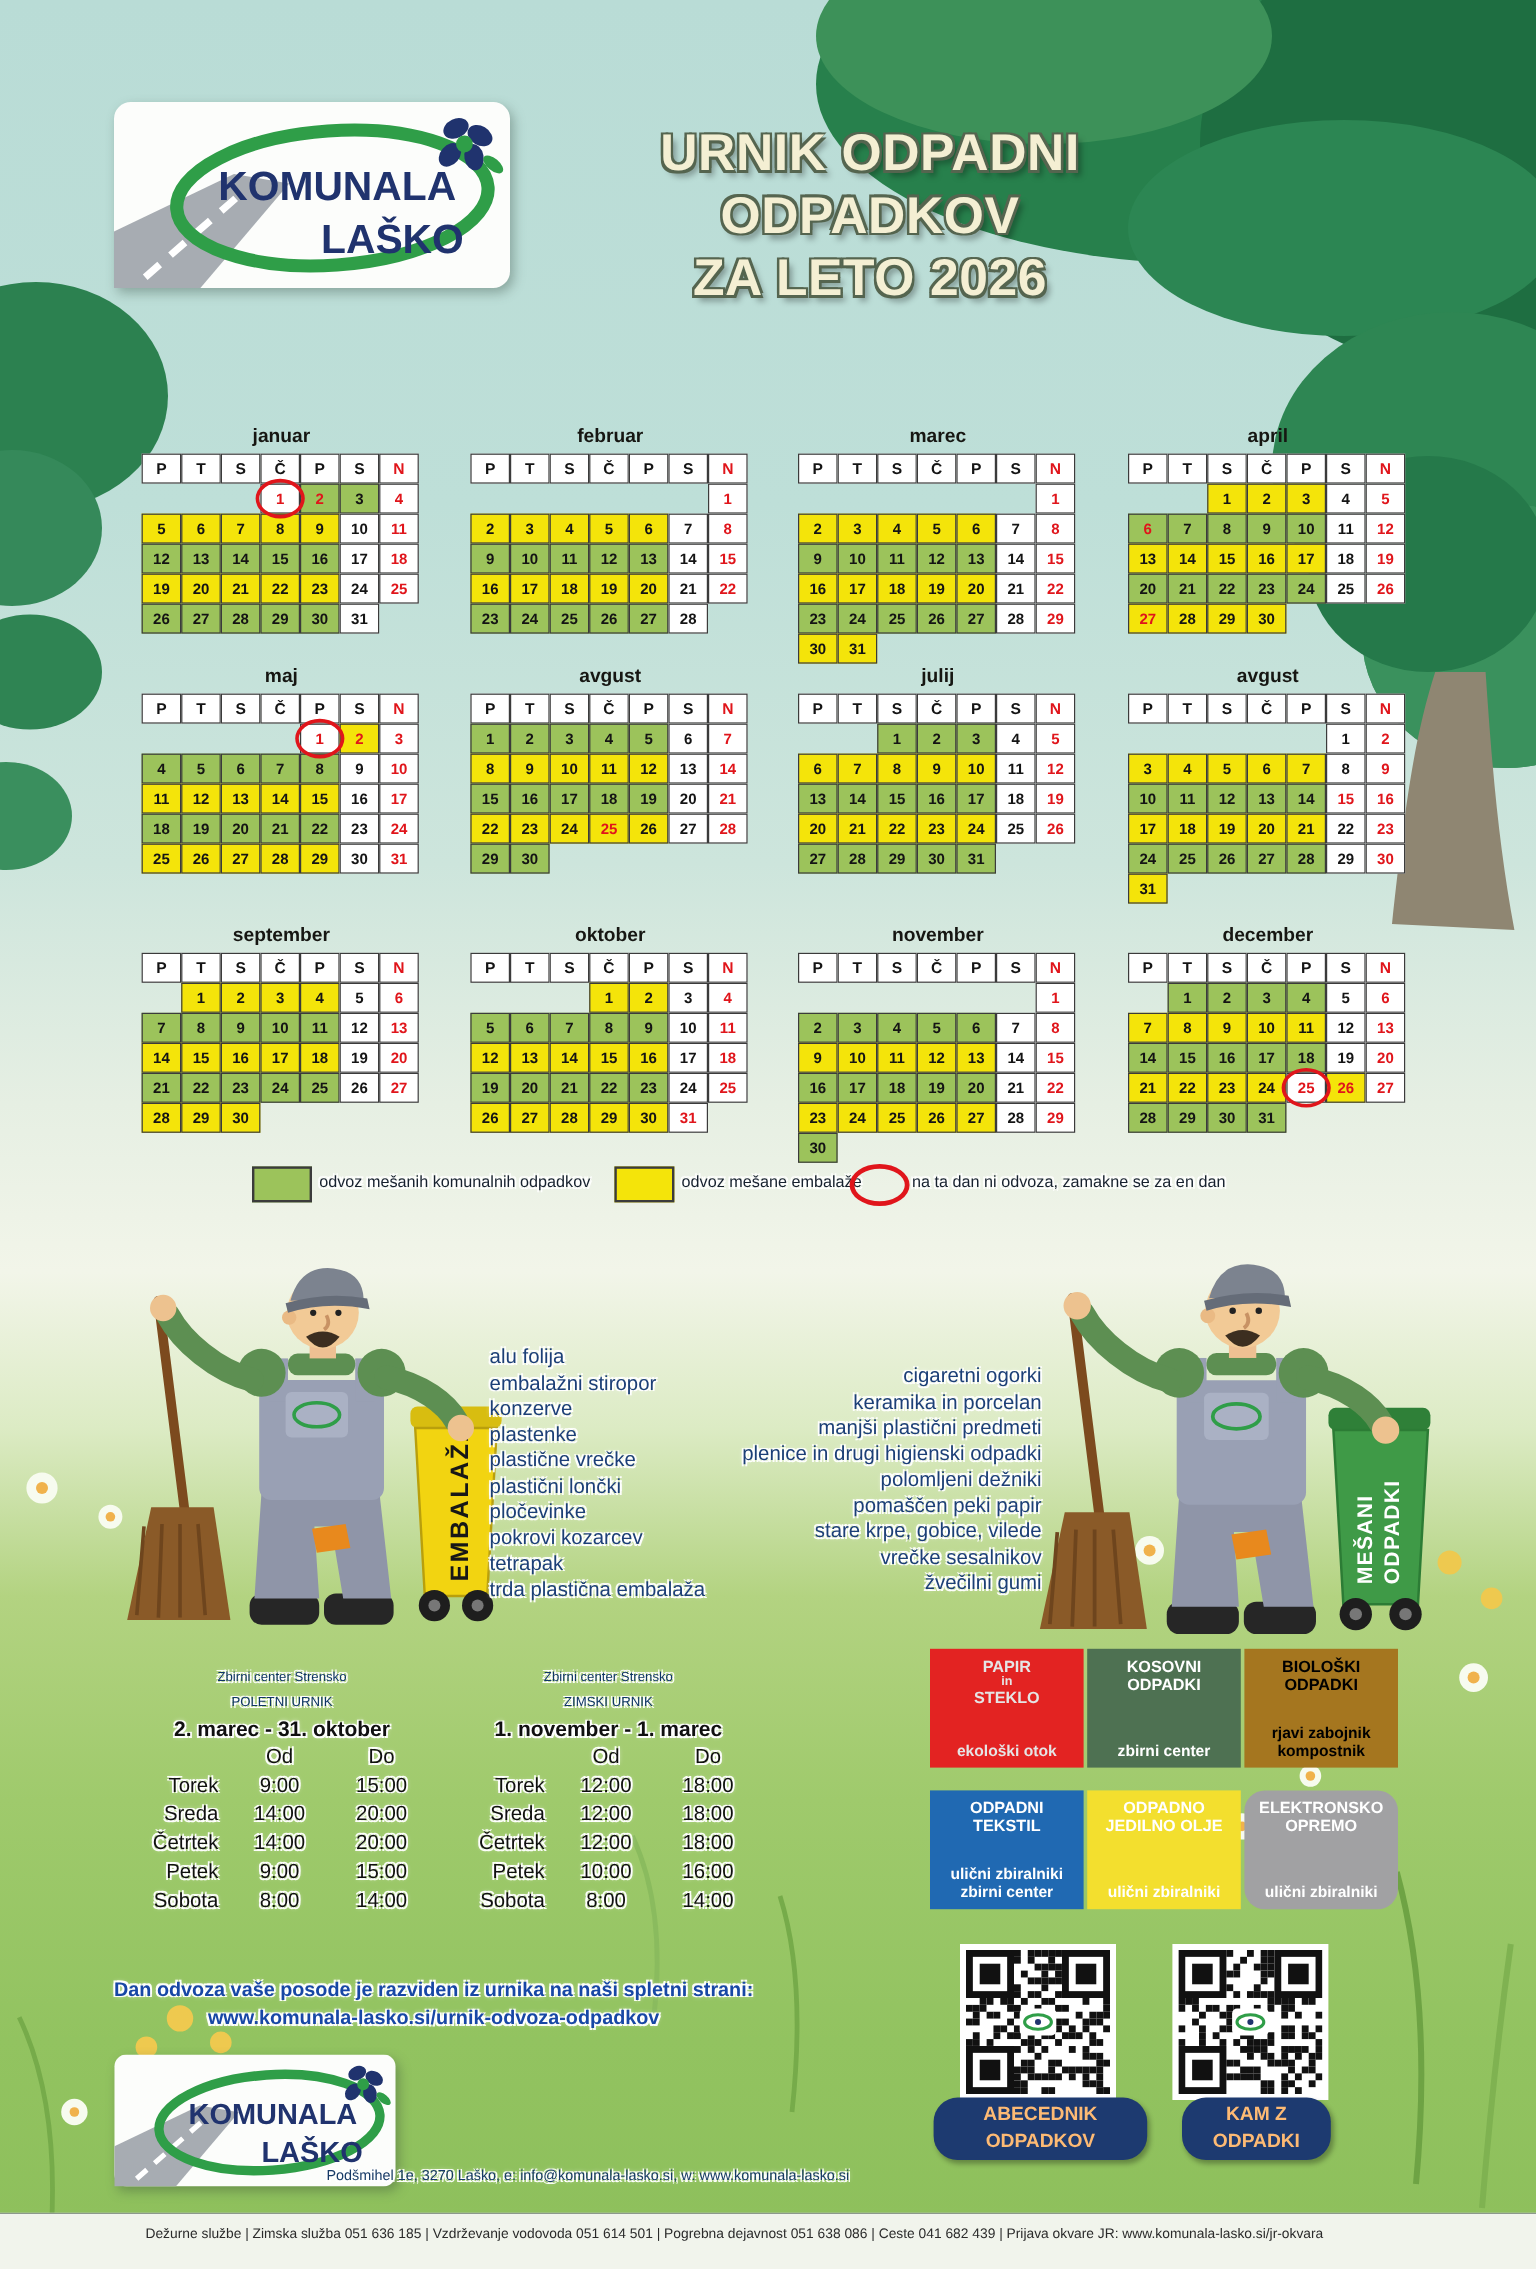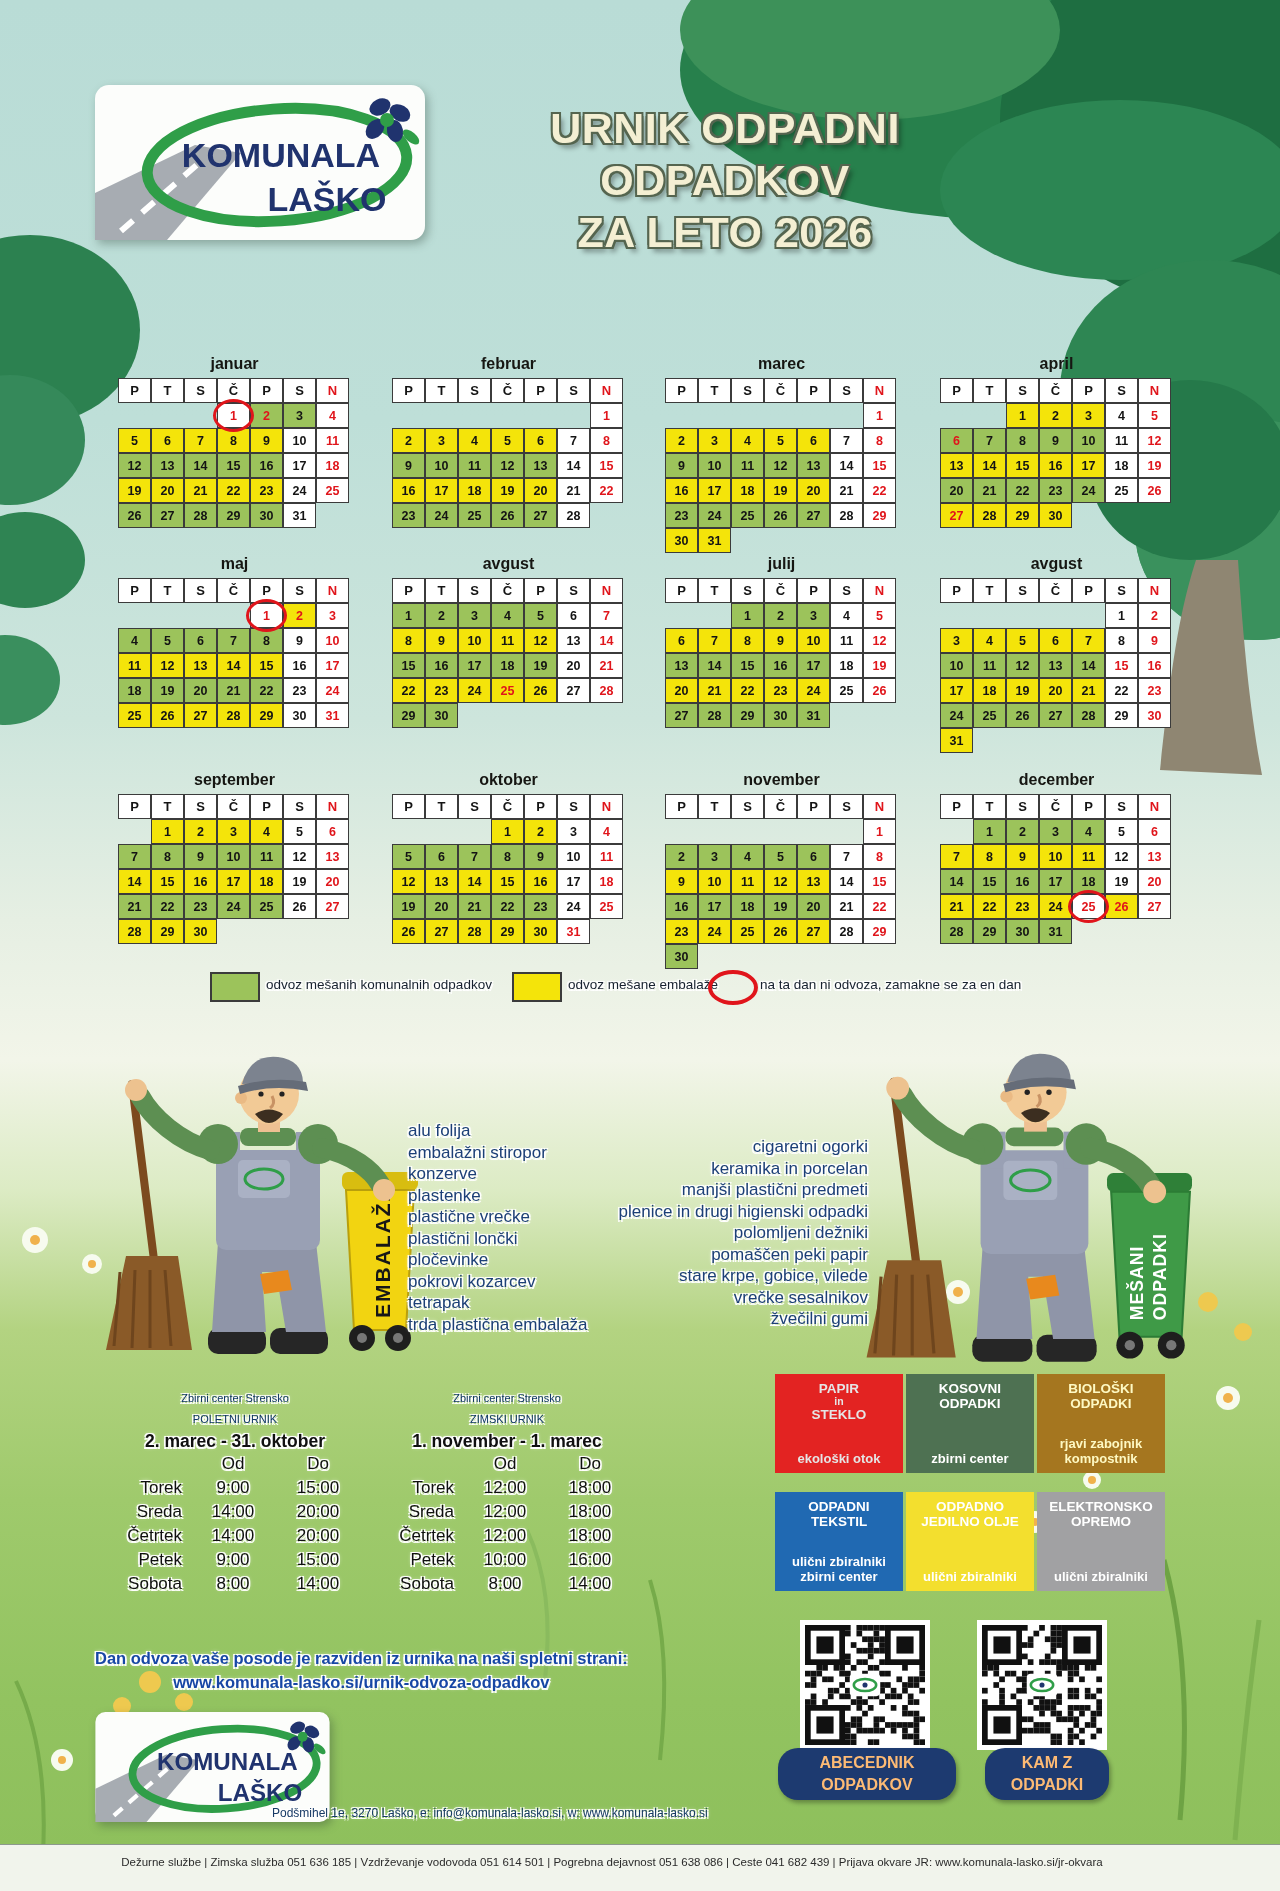--- a/index.html
+++ b/index.html
@@ -898,21 +898,21 @@
       </div>
       <div class="ibox" style="background: rgb(78, 113, 82); color: rgb(255, 255, 255);">
         <div>
           <div class="tl">KOSOVNI</div>
           <div class="tl">ODPADKI</div>
         </div>
         <div>
           <div class="sub">zbirni center</div>
         </div>
       </div>
-      <div class="ibox" style="background: rgb(165, 118, 31); color: #fef9c3; text-align: center;">
+      <div class="ibox" style="background: rgb(165, 118, 31); color: #000000; text-align: center;">
         <div>
           <div class="tl">BIOLOŠKI</div>
           <div class="tl">ODPADKI</div>
         </div>
         <div>
           <div class="sub">rjavi zabojnik</div>
           <div class="sub">kompostnik</div>
         </div>
       </div>
       <div class="ibox" style="background: rgb(32, 105, 178); color: rgb(255, 255, 255);">
@@ -927,21 +927,21 @@
       </div>
       <div class="ibox" style="background: rgb(243, 223, 46); color: rgb(255, 255, 255);">
         <div>
           <div class="tl">ODPADNO</div>
           <div class="tl">JEDILNO OLJE</div>
         </div>
         <div>
           <div class="sub">ulični zbiralniki</div>
         </div>
       </div>
-      <div class="ibox" style="background: rgb(161, 161, 163); color: rgb(255, 255, 255);">
+      <div class="ibox" style="background: rgb(161, 161, 163); color: rgb(255, 255, 255); border-radius: 17px;">
         <div>
           <div class="tl">ELEKTRONSKO</div>
           <div class="tl">OPREMO</div>
         </div>
         <div>
           <div class="sub">ulični zbiralniki</div>
         </div>
       </div>
     </div>
 

